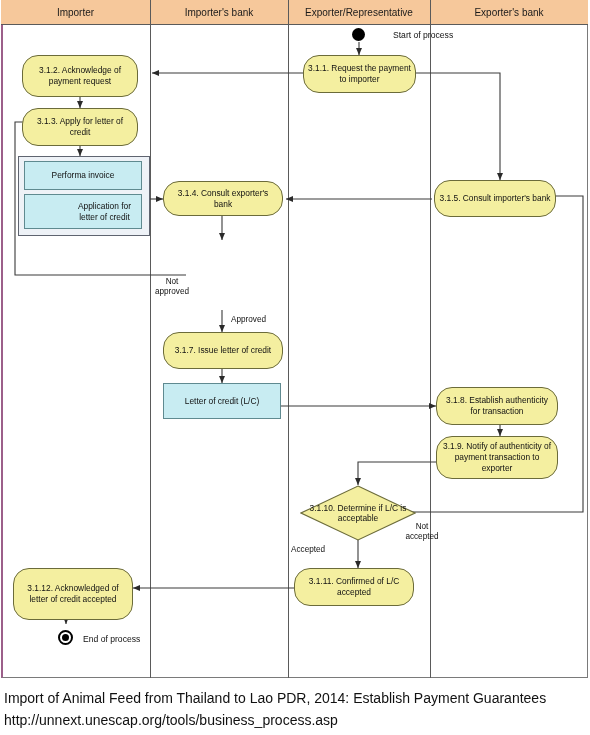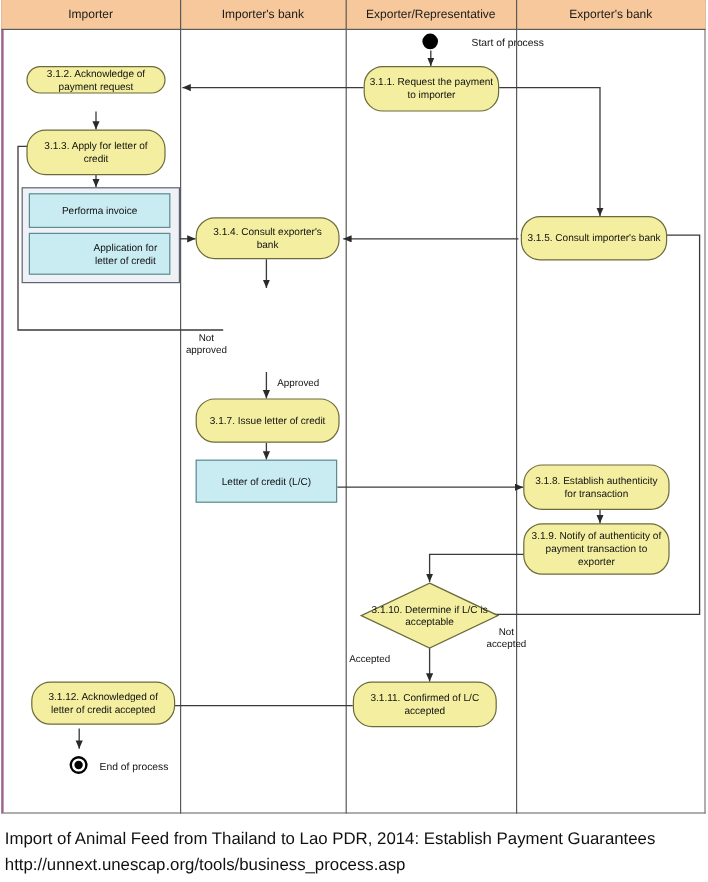--- a/index.html
+++ b/index.html
@@ -110,21 +110,21 @@
     </svg>
 
     <div class="startdot" style="left:352px;top:28px;"></div>
     <div class="term-label" style="left:393px;top:30px;">Start of process</div>
 
     <div class="enddot" style="left:58px;top:630px;"></div>
     <div class="term-label" style="left:83px;top:634px;">End of process</div>
 
     <div class="node act" style="left:303px;top:55px;width:113px;height:38px;">3.1.1. Request the payment to importer</div>
 
-    <div class="node act" style="left:22px;top:55px;width:116px;height:23px;">3.1.2. Acknowledge of payment request</div>
+    <div class="node act" style="left:22px;top:55px;width:116px;height:42px;">3.1.2. Acknowledge of payment request</div>
 
     <div class="node act" style="left:22px;top:108px;width:116px;height:38px;">3.1.3. Apply for letter of credit</div>
 
     <div class="docgroup" style="position:absolute;left:18px;top:156px;width:130px;height:78px;"></div>
     <div class="node doc" style="left:24px;top:161px;width:118px;height:29px;">Performa invoice</div>
     <div class="node doc" style="left:24px;top:194px;width:118px;height:35px;padding-left:47px;">Application for letter of credit</div>
 
     <div class="node act" style="left:163px;top:181px;width:120px;height:35px;">3.1.4. Consult exporter's bank</div>
 
     <div class="node act" style="left:434px;top:180px;width:122px;height:37px;">3.1.5. Consult importer's bank</div>
@@ -150,21 +150,21 @@
       <div class="diamond-label">3.1.10. Determine if L/C is acceptable</div>
     </div>
     <div class="edge-label" style="left:291px;top:545px;width:58px;text-align:left;">Accepted</div>
     <div class="edge-label" style="left:399px;top:522px;width:46px;">
       <div>Not</div>
       <div>accepted</div>
     </div>
 
     <div class="node act" style="left:294px;top:568px;width:120px;height:38px;">3.1.11. Confirmed of L/C accepted</div>
 
-    <div class="node act" style="left:26px;top:568px;width:120px;height:36px;">3.1.12. Acknowledged of letter of credit accepted</div>
+    <div class="node act" style="left:13px;top:568px;width:120px;height:52px;">3.1.12. Acknowledged of letter of credit accepted</div>
 
   </div>
 
   <div id="caption">
     <div>Import of Animal Feed from Thailand to Lao PDR, 2014: Establish Payment Guarantees</div>
     <div>http://unnext.unescap.org/tools/business_process.asp</div>
   </div>
 
 </div>
 

